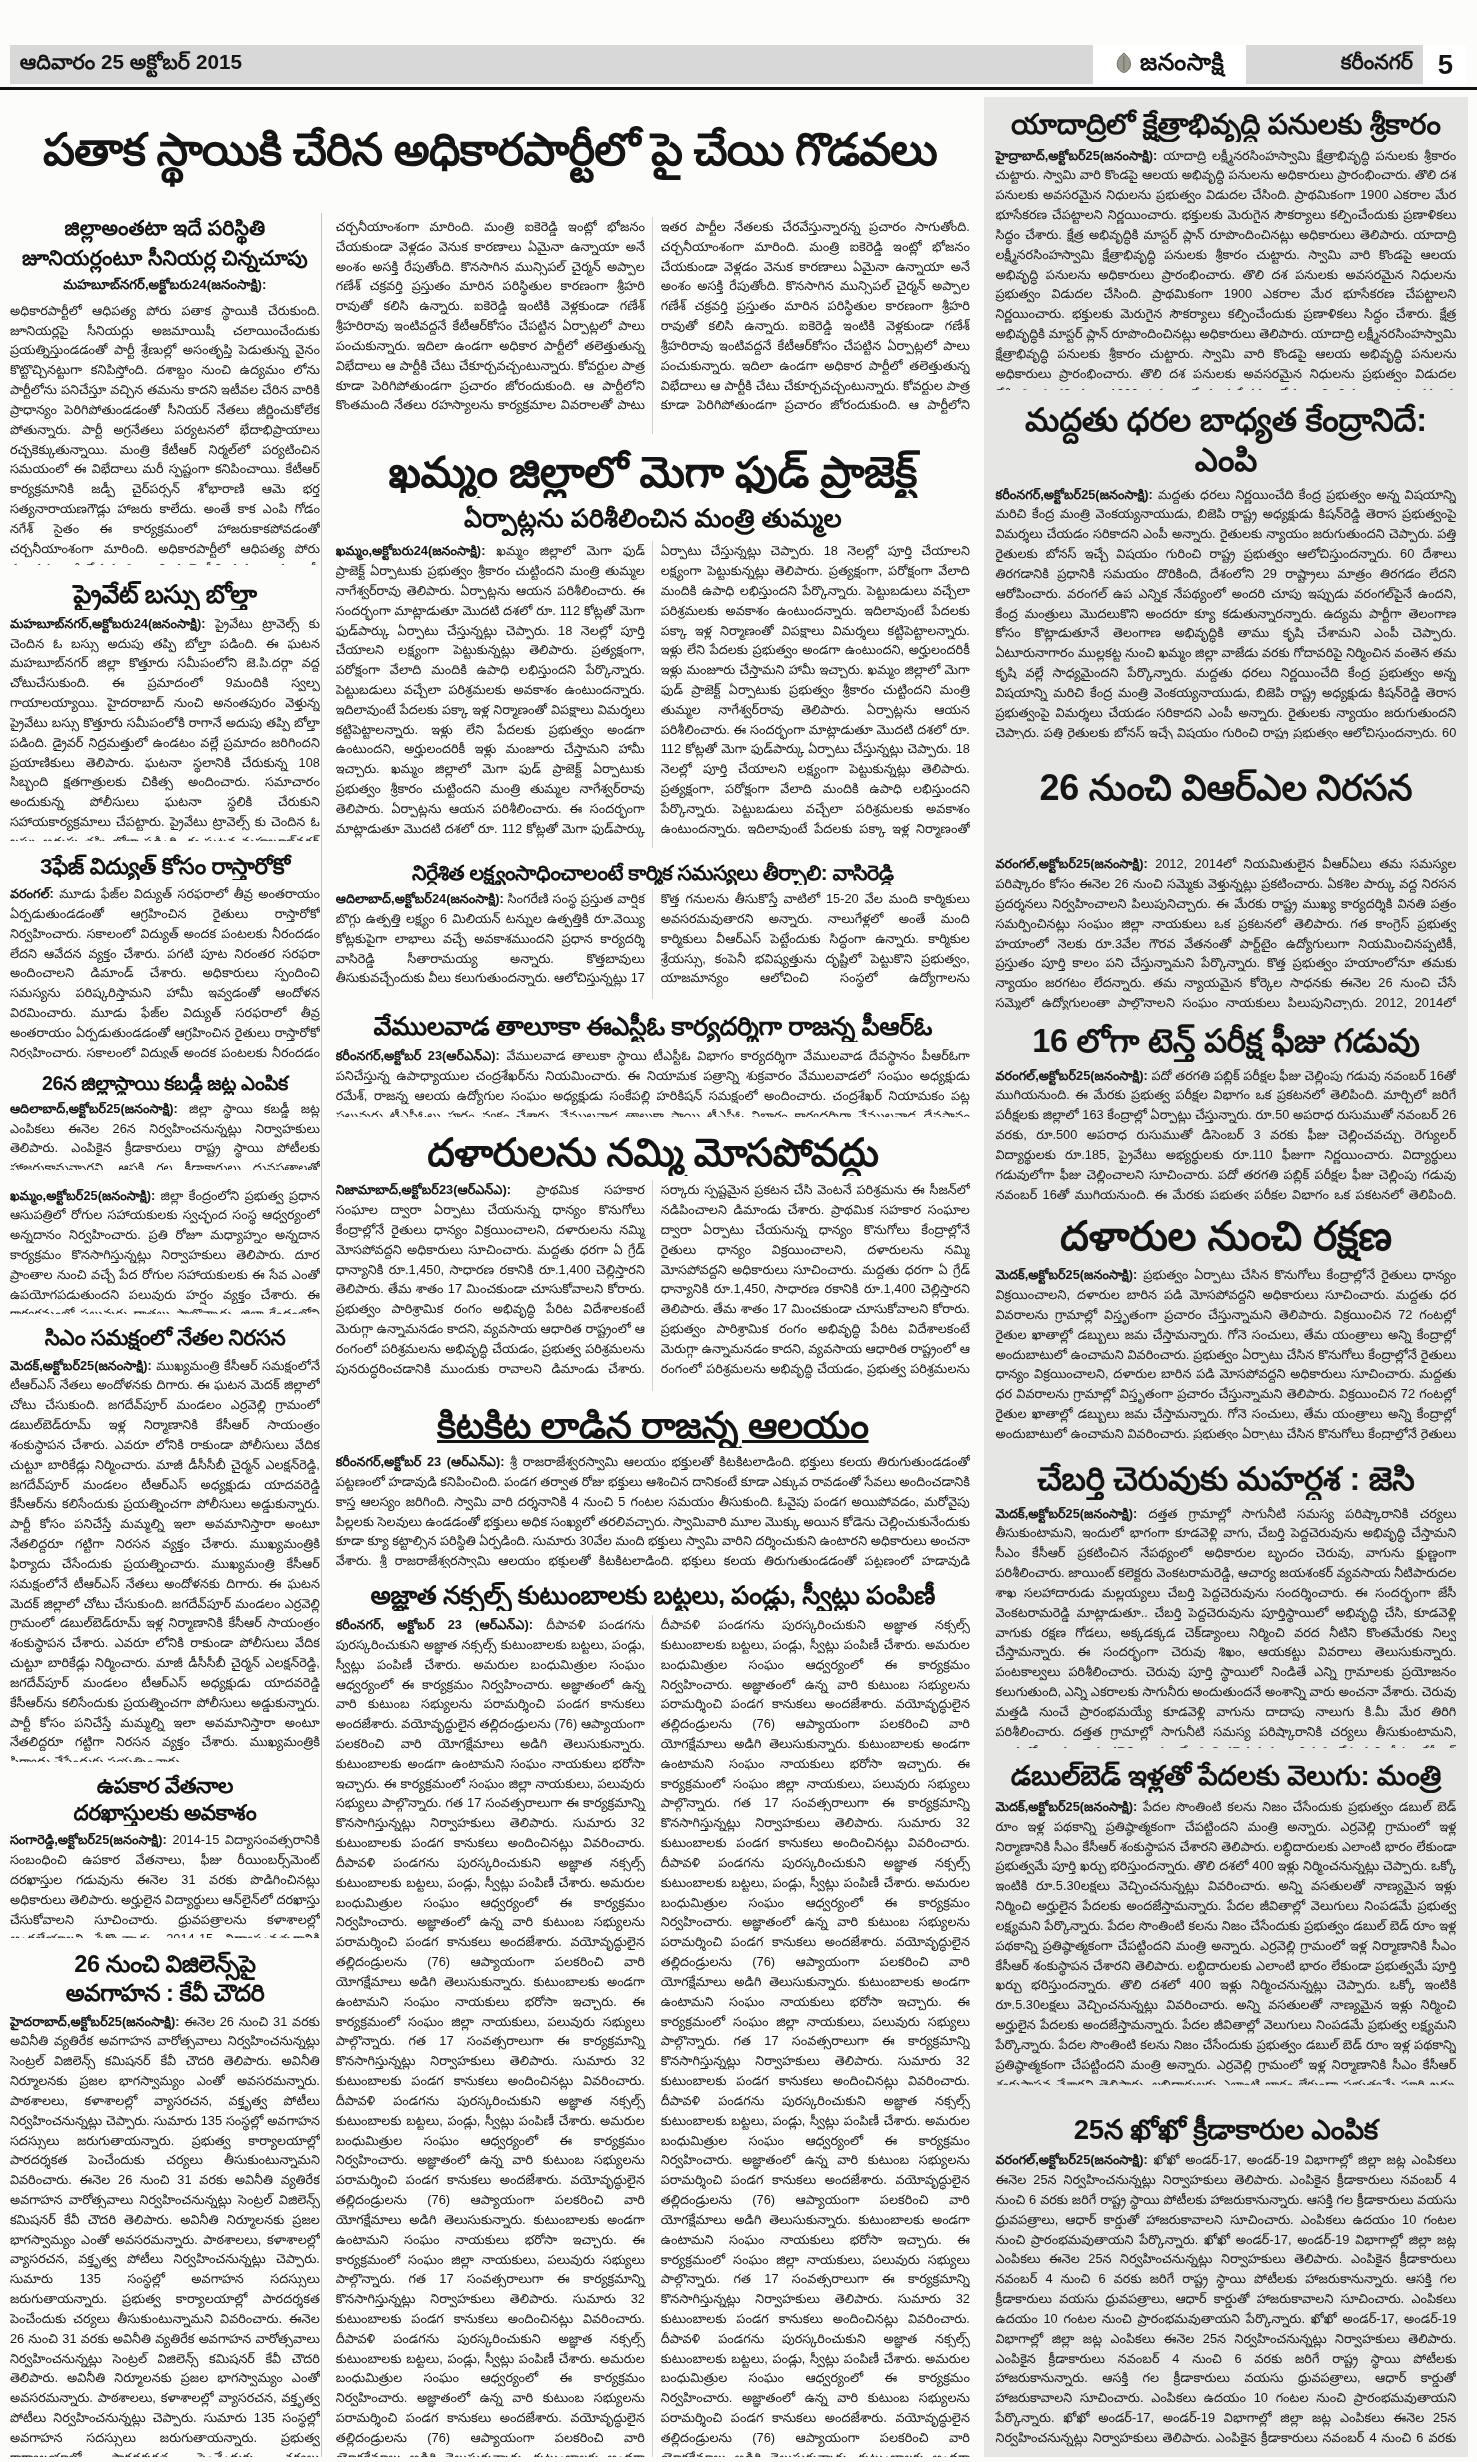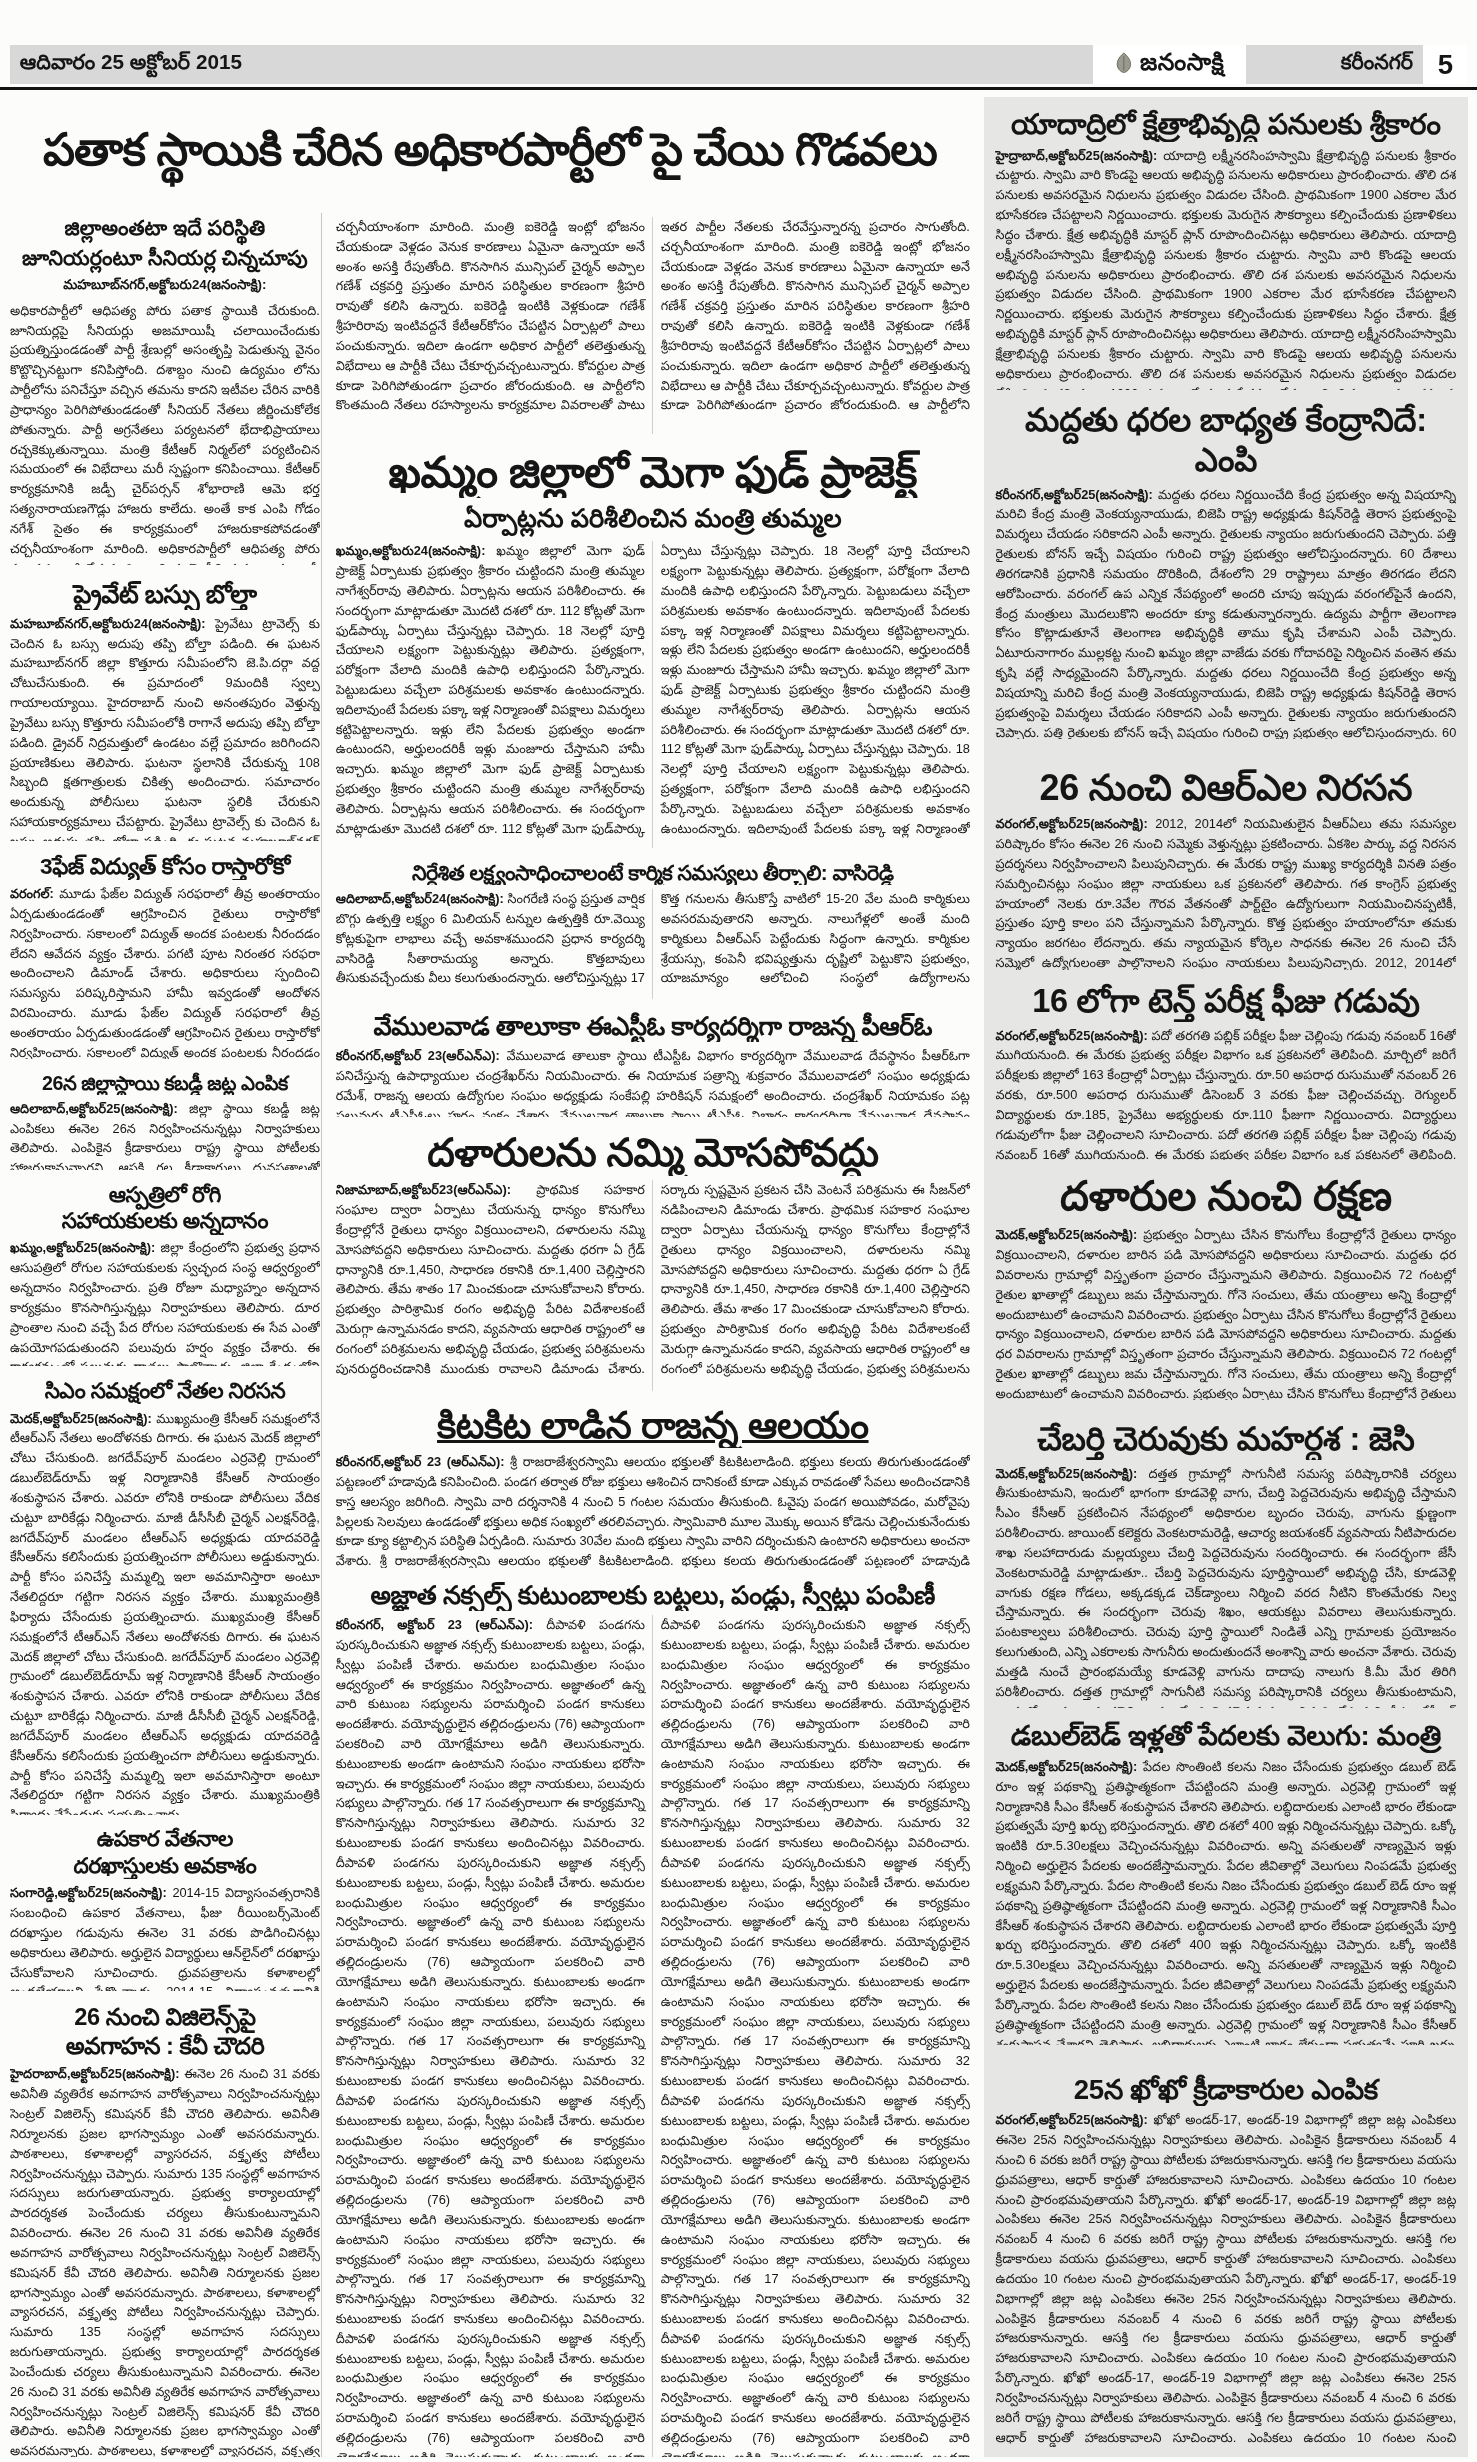--- a/index.html
+++ b/index.html
@@ -83,21 +83,20 @@
               </section>
               <section class="story">
                 <div class="shl" style="font-size: 22.7px;">3ఫేజ్ విద్యుత్ కోసం రాస్తారోకో</div>
                 <div class="sbody" style="height: 175px;"><b class="dl">వరంగల్: </b><span> మూడు ఫేజ్‌ల విద్యుత్ సరఫరాలో తీవ్ర అంతరాయం ఏర్పడుతుండడంతో ఆగ్రహించిన రైతులు రాస్తారోకో నిర్వహించారు. సకాలంలో విద్యుత్ అందక పంటలకు నీరందడం లేదని ఆవేదన వ్యక్తం చేశారు. పగటి పూట నిరంతర సరఫరా అందించాలని డిమాండ్ చేశారు. అధికారులు స్పందించి సమస్యను పరిష్కరిస్తామని హామీ ఇవ్వడంతో ఆందోళన విరమించారు. మూడు ఫేజ్‌ల విద్యుత్ సరఫరాలో తీవ్ర అంతరాయం ఏర్పడుతుండడంతో ఆగ్రహించిన రైతులు రాస్తారోకో నిర్వహించారు. సకాలంలో విద్యుత్ అందక పంటలకు నీరందడం లేదని ఆవేదన వ్యక్తం చేశారు. పగటి పూట నిరంతర సరఫరా అందించాలని డిమాండ్ చేశారు. అధికారులు స్పందించి సమస్యను పరిష్కరిస్తామని హామీ ఇవ్వడంతో ఆందోళన విరమించారు.</span></div>
               </section>
               <section class="story">
                 <div class="shl" style="font-size: 19.7px;">26న జిల్లాస్థాయి కబడ్డీ జట్ల ఎంపిక</div>
                 <div class="sbody" style="height: 71px;"><b class="dl">ఆదిలాబాద్,అక్టోబర్25(జనంసాక్షి): </b><span> జిల్లా స్థాయి కబడ్డీ జట్ల ఎంపికలు ఈనెల 26న నిర్వహించనున్నట్లు నిర్వాహకులు తెలిపారు. ఎంపికైన క్రీడాకారులు రాష్ట్ర స్థాయి పోటీలకు హాజరుకానున్నారని, ఆసక్తి గల క్రీడాకారులు ధ్రువపత్రాలతో హాజరుకావాలని సూచించారు. జిల్లా స్థాయి కబడ్డీ జట్ల ఎంపికలు ఈనెల 26న నిర్వహించనున్నట్లు నిర్వాహకులు తెలిపారు. ఎంపికైన క్రీడాకారులు రాష్ట్ర స్థాయి పోటీలకు హాజరుకానున్నారని, ఆసక్తి గల క్రీడాకారులు ధ్రువపత్రాలతో హాజరుకావాలని సూచించారు.</span></div>
               </section>
               <section class="story">
-                <div class="shl" style="font-size: 21.7px;">ఆస్పత్రిలో రోగి<br><span>సహాయకులకు అన్నదానం</span></div>
                 <div class="sbody" style="height: 128px;"><b class="dl">ఖమ్మం,అక్టోబర్25(జనంసాక్షి): </b><span> జిల్లా కేంద్రంలోని ప్రభుత్వ ప్రధాన ఆసుపత్రిలో రోగుల సహాయకులకు స్వచ్ఛంద సంస్థ ఆధ్వర్యంలో అన్నదానం నిర్వహించారు. ప్రతి రోజూ మధ్యాహ్నం అన్నదాన కార్యక్రమం కొనసాగిస్తున్నట్లు నిర్వాహకులు తెలిపారు. దూర ప్రాంతాల నుంచి వచ్చే పేద రోగుల సహాయకులకు ఈ సేవ ఎంతో ఉపయోగపడుతుందని పలువురు హర్షం వ్యక్తం చేశారు. ఈ కార్యక్రమంలో పలువురు దాతలు పాల్గొన్నారు. జిల్లా కేంద్రంలోని ప్రభుత్వ ప్రధాన ఆసుపత్రిలో రోగుల సహాయకులకు స్వచ్ఛంద సంస్థ ఆధ్వర్యంలో అన్నదానం నిర్వహించారు. ప్రతి రోజూ మధ్యాహ్నం అన్నదాన కార్యక్రమం కొనసాగిస్తున్నట్లు నిర్వాహకులు తెలిపారు. దూర ప్రాంతాల నుంచి వచ్చే పేద రోగుల సహాయకులకు ఈ సేవ ఎంతో ఉపయోగపడుతుందని పలువురు హర్షం వ్యక్తం చేశారు. ఈ కార్యక్రమంలో పలువురు దాతలు పాల్గొన్నారు.</span></div>
               </section>
               <section class="story">
                 <div class="shl" style="font-size: 21.7px;">సిఎం సమక్షంలో నేతల నిరసన</div>
                 <div class="sbody" style="height: 406px;"><b class="dl">మెదక్,అక్టోబర్25(జనంసాక్షి): </b><span> ముఖ్యమంత్రి కేసీఆర్ సమక్షంలోనే టీఆర్ఎస్ నేతలు అందోళనకు దిగారు. ఈ ఘటన మెదక్ జిల్లాలో చోటు చేసుకుంది. జగదేవ్‌పూర్ మండలం ఎర్రవెల్లి గ్రామంలో డబుల్‌బెడ్‌రూమ్ ఇళ్ల నిర్మాణానికి కేసీఆర్ సాయంత్రం శంకుస్థాపన చేశారు. ఎవరూ లోనికి రాకుండా పోలీసులు వేదిక చుట్టూ బారికేడ్లు నిర్మించారు. మాజీ డీసీసీబీ చైర్మన్ ఎలక్షన్‌రెడ్డి, జగదేవ్‌పూర్ మండలం టీఆర్ఎస్ అధ్యక్షుడు యాదవరెడ్డి కేసీఆర్‌ను కలిసేందుకు ప్రయత్నించగా పోలీసులు అడ్డుకున్నారు. పార్టీ కోసం పనిచేస్తే మమ్మల్ని ఇలా అవమానిస్తారా అంటూ నేతలిద్దరూ గట్టిగా నిరసన వ్యక్తం చేశారు. ముఖ్యమంత్రికి ఫిర్యాదు చేసేందుకు ప్రయత్నించారు. ముఖ్యమంత్రి కేసీఆర్ సమక్షంలోనే టీఆర్ఎస్ నేతలు అందోళనకు దిగారు. ఈ ఘటన మెదక్ జిల్లాలో చోటు చేసుకుంది. జగదేవ్‌పూర్ మండలం ఎర్రవెల్లి గ్రామంలో డబుల్‌బెడ్‌రూమ్ ఇళ్ల నిర్మాణానికి కేసీఆర్ సాయంత్రం శంకుస్థాపన చేశారు. ఎవరూ లోనికి రాకుండా పోలీసులు వేదిక చుట్టూ బారికేడ్లు నిర్మించారు. మాజీ డీసీసీబీ చైర్మన్ ఎలక్షన్‌రెడ్డి, జగదేవ్‌పూర్ మండలం టీఆర్ఎస్ అధ్యక్షుడు యాదవరెడ్డి కేసీఆర్‌ను కలిసేందుకు ప్రయత్నించగా పోలీసులు అడ్డుకున్నారు. పార్టీ కోసం పనిచేస్తే మమ్మల్ని ఇలా అవమానిస్తారా అంటూ నేతలిద్దరూ గట్టిగా నిరసన వ్యక్తం చేశారు. ముఖ్యమంత్రికి ఫిర్యాదు చేసేందుకు ప్రయత్నించారు.</span></div>
               </section>
               <section class="story">
                 <div class="shl" style="font-size: 21.7px;">ఉపకార వేతనాల<br><span>దరఖాస్తులకు అవకాశం</span></div>
                 <div class="sbody" style="height: 108px;"><b class="dl">సంగారెడ్డి,అక్టోబర్25(జనంసాక్షి): </b><span> 2014-15 విద్యాసంవత్సరానికి సంబంధించి ఉపకార వేతనాలు, ఫీజు రీయింబర్స్‌మెంట్ దరఖాస్తుల గడువును ఈనెల 31 వరకు పొడిగించినట్లు అధికారులు తెలిపారు. అర్హులైన విద్యార్థులు ఆన్‌లైన్‌లో దరఖాస్తు చేసుకోవాలని సూచించారు. ధ్రువపత్రాలను కళాశాలల్లో అందజేయాలని పేర్కొన్నారు. 2014-15 విద్యాసంవత్సరానికి సంబంధించి ఉపకార వేతనాలు, ఫీజు రీయింబర్స్‌మెంట్ దరఖాస్తుల గడువును ఈనెల 31 వరకు పొడిగించినట్లు అధికారులు తెలిపారు. అర్హులైన విద్యార్థులు ఆన్‌లైన్‌లో దరఖాస్తు చేసుకోవాలని సూచించారు. ధ్రువపత్రాలను కళాశాలల్లో అందజేయాలని పేర్కొన్నారు.</span></div>
               </section>
@@ -146,21 +145,21 @@
 
     <div class="right-rail" id="right-rail">
         <section class="story rr-story" style="margin-bottom: 0px;">
           <div class="shl" style="font-size: 28.6px;">యాదాద్రిలో క్షేత్రాభివృద్ధి పనులకు శ్రీకారం</div>
           <div class="sbody" style="height: 244px;"><b class="dl">హైద్రాబాద్,అక్టోబర్25(జనంసాక్షి): </b><span> యాదాద్రి లక్ష్మీనరసింహస్వామి క్షేత్రాభివృద్ధి పనులకు శ్రీకారం చుట్టారు. స్వామి వారి కొండపై ఆలయ అభివృద్ధి పనులను అధికారులు ప్రారంభించారు. తొలి దశ పనులకు అవసరమైన నిధులను ప్రభుత్వం విడుదల చేసింది. ప్రాథమికంగా 1900 ఎకరాల మేర భూసేకరణ చేపట్టాలని నిర్ణయించారు. భక్తులకు మెరుగైన సౌకర్యాలు కల్పించేందుకు ప్రణాళికలు సిద్ధం చేశారు. క్షేత్ర అభివృద్ధికి మాస్టర్ ప్లాన్ రూపొందించినట్లు అధికారులు తెలిపారు. యాదాద్రి లక్ష్మీనరసింహస్వామి క్షేత్రాభివృద్ధి పనులకు శ్రీకారం చుట్టారు. స్వామి వారి కొండపై ఆలయ అభివృద్ధి పనులను అధికారులు ప్రారంభించారు. తొలి దశ పనులకు అవసరమైన నిధులను ప్రభుత్వం విడుదల చేసింది. ప్రాథమికంగా 1900 ఎకరాల మేర భూసేకరణ చేపట్టాలని నిర్ణయించారు. భక్తులకు మెరుగైన సౌకర్యాలు కల్పించేందుకు ప్రణాళికలు సిద్ధం చేశారు. క్షేత్ర అభివృద్ధికి మాస్టర్ ప్లాన్ రూపొందించినట్లు అధికారులు తెలిపారు. యాదాద్రి లక్ష్మీనరసింహస్వామి క్షేత్రాభివృద్ధి పనులకు శ్రీకారం చుట్టారు. స్వామి వారి కొండపై ఆలయ అభివృద్ధి పనులను అధికారులు ప్రారంభించారు. తొలి దశ పనులకు అవసరమైన నిధులను ప్రభుత్వం విడుదల చేసింది. ప్రాథమికంగా 1900 ఎకరాల మేర భూసేకరణ చేపట్టాలని నిర్ణయించారు. భక్తులకు మెరుగైన సౌకర్యాలు కల్పించేందుకు ప్రణాళికలు సిద్ధం చేశారు. క్షేత్ర అభివృద్ధికి మాస్టర్ ప్లాన్ రూపొందించినట్లు అధికారులు తెలిపారు.</span></div>
         </section>
         <section class="story rr-story" style="margin-bottom: 16px;">
           <div class="shl" style="font-size: 32.5px;">మద్దతు ధరల బాధ్యత కేంద్రానిదే: ఎంపి</div>
           <div class="sbody" style="height: 254px;"><b class="dl">కరీంనగర్,అక్టోబర్25(జనంసాక్షి): </b><span> మద్దతు ధరలు నిర్ణయించేది కేంద్ర ప్రభుత్వం అన్న విషయాన్ని మరిచి కేంద్ర మంత్రి వెంకయ్యనాయుడు, బిజెపి రాష్ట్ర అధ్యక్షుడు కిషన్‌రెడ్డి తెరాస ప్రభుత్వంపై విమర్శలు చేయడం సరికాదని ఎంపీ అన్నారు. రైతులకు న్యాయం జరుగుతుందని చెప్పారు. పత్తి రైతులకు బోనస్ ఇచ్చే విషయం గురించి రాష్ట్ర ప్రభుత్వం ఆలోచిస్తుందన్నారు. 60 దేశాలు తిరగడానికి ప్రధానికి సమయం దొరికింది, దేశంలోని 29 రాష్ట్రాలు మాత్రం తిరగడం లేదని ఆరోపించారు. వరంగల్ ఉప ఎన్నిక నేపథ్యంలో అందరి చూపు ఇప్పుడు వరంగల్‌పైనే ఉందని, కేంద్ర మంత్రులు మొదలుకొని అందరూ క్యూ కడుతున్నారన్నారు. ఉద్యమ పార్టీగా తెలంగాణ కోసం కొట్లాడుతూనే తెలంగాణ అభివృద్ధికి తాము కృషి చేశామని ఎంపీ చెప్పారు. ఏటూరునాగారం ముల్లకట్ట నుంచి ఖమ్మం జిల్లా వాజేడు వరకు గోదావరిపై నిర్మించిన వంతెన తమ కృషి వల్లే సాధ్యమైందని పేర్కొన్నారు. మద్దతు ధరలు నిర్ణయించేది కేంద్ర ప్రభుత్వం అన్న విషయాన్ని మరిచి కేంద్ర మంత్రి వెంకయ్యనాయుడు, బిజెపి రాష్ట్ర అధ్యక్షుడు కిషన్‌రెడ్డి తెరాస ప్రభుత్వంపై విమర్శలు చేయడం సరికాదని ఎంపీ అన్నారు. రైతులకు న్యాయం జరుగుతుందని చెప్పారు. పత్తి రైతులకు బోనస్ ఇచ్చే విషయం గురించి రాష్ట్ర ప్రభుత్వం ఆలోచిస్తుందన్నారు. 60 దేశాలు తిరగడానికి ప్రధానికి సమయం దొరికింది, దేశంలోని 29 రాష్ట్రాలు మాత్రం తిరగడం లేదని ఆరోపించారు. వరంగల్ ఉప ఎన్నిక నేపథ్యంలో అందరి చూపు ఇప్పుడు వరంగల్‌పైనే ఉందని, కేంద్ర మంత్రులు మొదలుకొని అందరూ క్యూ కడుతున్నారన్నారు. ఉద్యమ పార్టీగా తెలంగాణ కోసం కొట్లాడుతూనే తెలంగాణ అభివృద్ధికి తాము కృషి చేశామని ఎంపీ చెప్పారు. ఏటూరునాగారం ముల్లకట్ట నుంచి ఖమ్మం జిల్లా వాజేడు వరకు గోదావరిపై నిర్మించిన వంతెన తమ కృషి వల్లే సాధ్యమైందని పేర్కొన్నారు.</span></div>
         </section>
-        <section class="story rr-story" style="margin-bottom: 0px;">
+        <section class="story rr-story" style="margin-bottom: 0px; gap: 40px;">
           <div class="shl" style="font-size: 36px;">26 నుంచి విఆర్‌ఎల నిరసన</div>
           <div class="sbody" style="height: 156px;"><b class="dl">వరంగల్,అక్టోబర్25(జనంసాక్షి): </b><span> 2012, 2014లో నియమితులైన వీఆర్ఏలు తమ సమస్యల పరిష్కారం కోసం ఈనెల 26 నుంచి సమ్మెకు వెళ్తున్నట్లు ప్రకటించారు. ఏకశిల పార్కు వద్ద నిరసన ప్రదర్శనలు నిర్వహించాలని పిలుపునిచ్చారు. ఈ మేరకు రాష్ట్ర ముఖ్య కార్యదర్శికి వినతి పత్రం సమర్పించినట్లు సంఘం జిల్లా నాయకులు ఒక ప్రకటనలో తెలిపారు. గత కాంగ్రెస్ ప్రభుత్వ హయాంలో నెలకు రూ.3వేల గౌరవ వేతనంతో పార్ట్‌టైం ఉద్యోగులుగా నియమించినప్పటికీ, ప్రస్తుతం పూర్తి కాలం పని చేస్తున్నామని పేర్కొన్నారు. కొత్త ప్రభుత్వం హయాంలోనూ తమకు న్యాయం జరగటం లేదన్నారు. తమ న్యాయమైన కోర్కెల సాధనకు ఈనెల 26 నుంచి చేసే సమ్మెలో ఉద్యోగులంతా పాల్గొనాలని సంఘం నాయకులు పిలుపునిచ్చారు. 2012, 2014లో నియమితులైన వీఆర్ఏలు తమ సమస్యల పరిష్కారం కోసం ఈనెల 26 నుంచి సమ్మెకు వెళ్తున్నట్లు ప్రకటించారు. ఏకశిల పార్కు వద్ద నిరసన ప్రదర్శనలు నిర్వహించాలని పిలుపునిచ్చారు. ఈ మేరకు రాష్ట్ర ముఖ్య కార్యదర్శికి వినతి పత్రం సమర్పించినట్లు సంఘం జిల్లా నాయకులు ఒక ప్రకటనలో తెలిపారు. గత కాంగ్రెస్ ప్రభుత్వ హయాంలో నెలకు రూ.3వేల గౌరవ వేతనంతో పార్ట్‌టైం ఉద్యోగులుగా నియమించినప్పటికీ, ప్రస్తుతం పూర్తి కాలం పని చేస్తున్నామని పేర్కొన్నారు. కొత్త ప్రభుత్వం హయాంలోనూ తమకు న్యాయం జరగటం లేదన్నారు. తమ న్యాయమైన కోర్కెల సాధనకు ఈనెల 26 నుంచి చేసే సమ్మెలో ఉద్యోగులంతా పాల్గొనాలని సంఘం నాయకులు పిలుపునిచ్చారు.</span></div>
         </section>
         <section class="story rr-story" style="margin-bottom: 0px;">
           <div class="shl" style="font-size: 32.5px;">16 లోగా టెన్త్ పరీక్ష ఫీజు గడువు</div>
           <div class="sbody" style="height: 134px;"><b class="dl">వరంగల్,అక్టోబర్25(జనంసాక్షి): </b><span> పదో తరగతి పబ్లిక్ పరీక్షల ఫీజు చెల్లింపు గడువు నవంబర్ 16తో ముగియనుంది. ఈ మేరకు ప్రభుత్వ పరీక్షల విభాగం ఒక ప్రకటనలో తెలిపింది. మార్చిలో జరిగే పరీక్షలకు జిల్లాలో 163 కేంద్రాల్లో ఏర్పాట్లు చేస్తున్నారు. రూ.50 అపరాధ రుసుముతో నవంబర్ 26 వరకు, రూ.500 అపరాధ రుసుముతో డిసెంబర్ 3 వరకు ఫీజు చెల్లించవచ్చు. రెగ్యులర్ విద్యార్థులకు రూ.185, ప్రైవేటు అభ్యర్థులకు రూ.110 ఫీజుగా నిర్ణయించారు. విద్యార్థులు గడువులోగా ఫీజు చెల్లించాలని సూచించారు. పదో తరగతి పబ్లిక్ పరీక్షల ఫీజు చెల్లింపు గడువు నవంబర్ 16తో ముగియనుంది. ఈ మేరకు ప్రభుత్వ పరీక్షల విభాగం ఒక ప్రకటనలో తెలిపింది. మార్చిలో జరిగే పరీక్షలకు జిల్లాలో 163 కేంద్రాల్లో ఏర్పాట్లు చేస్తున్నారు. రూ.50 అపరాధ రుసుముతో నవంబర్ 26 వరకు, రూ.500 అపరాధ రుసుముతో డిసెంబర్ 3 వరకు ఫీజు చెల్లించవచ్చు. రెగ్యులర్ విద్యార్థులకు రూ.185, ప్రైవేటు అభ్యర్థులకు రూ.110 ఫీజుగా నిర్ణయించారు. విద్యార్థులు గడువులోగా ఫీజు చెల్లించాలని సూచించారు.</span></div>
         </section>
         <section class="story rr-story" style="margin-bottom: 8px;">
           <div class="shl" style="font-size: 41px;">దళారుల నుంచి రక్షణ</div>
           <div class="sbody" style="height: 175px;"><b class="dl">మెదక్,అక్టోబర్25(జనంసాక్షి): </b><span> ప్రభుత్వం ఏర్పాటు చేసిన కొనుగోలు కేంద్రాల్లోనే రైతులు ధాన్యం విక్రయించాలని, దళారుల బారిన పడి మోసపోవద్దని అధికారులు సూచించారు. మద్దతు ధర వివరాలను గ్రామాల్లో విస్తృతంగా ప్రచారం చేస్తున్నామని తెలిపారు. విక్రయించిన 72 గంటల్లో రైతుల ఖాతాల్లో డబ్బులు జమ చేస్తామన్నారు. గోనె సంచులు, తేమ యంత్రాలు అన్ని కేంద్రాల్లో అందుబాటులో ఉంచామని వివరించారు. ప్రభుత్వం ఏర్పాటు చేసిన కొనుగోలు కేంద్రాల్లోనే రైతులు ధాన్యం విక్రయించాలని, దళారుల బారిన పడి మోసపోవద్దని అధికారులు సూచించారు. మద్దతు ధర వివరాలను గ్రామాల్లో విస్తృతంగా ప్రచారం చేస్తున్నామని తెలిపారు. విక్రయించిన 72 గంటల్లో రైతుల ఖాతాల్లో డబ్బులు జమ చేస్తామన్నారు. గోనె సంచులు, తేమ యంత్రాలు అన్ని కేంద్రాల్లో అందుబాటులో ఉంచామని వివరించారు. ప్రభుత్వం ఏర్పాటు చేసిన కొనుగోలు కేంద్రాల్లోనే రైతులు ధాన్యం విక్రయించాలని, దళారుల బారిన పడి మోసపోవద్దని అధికారులు సూచించారు. మద్దతు ధర వివరాలను గ్రామాల్లో విస్తృతంగా ప్రచారం చేస్తున్నామని తెలిపారు. విక్రయించిన 72 గంటల్లో రైతుల ఖాతాల్లో డబ్బులు జమ చేస్తామన్నారు. గోనె సంచులు, తేమ యంత్రాలు అన్ని కేంద్రాల్లో అందుబాటులో ఉంచామని వివరించారు.</span></div>

